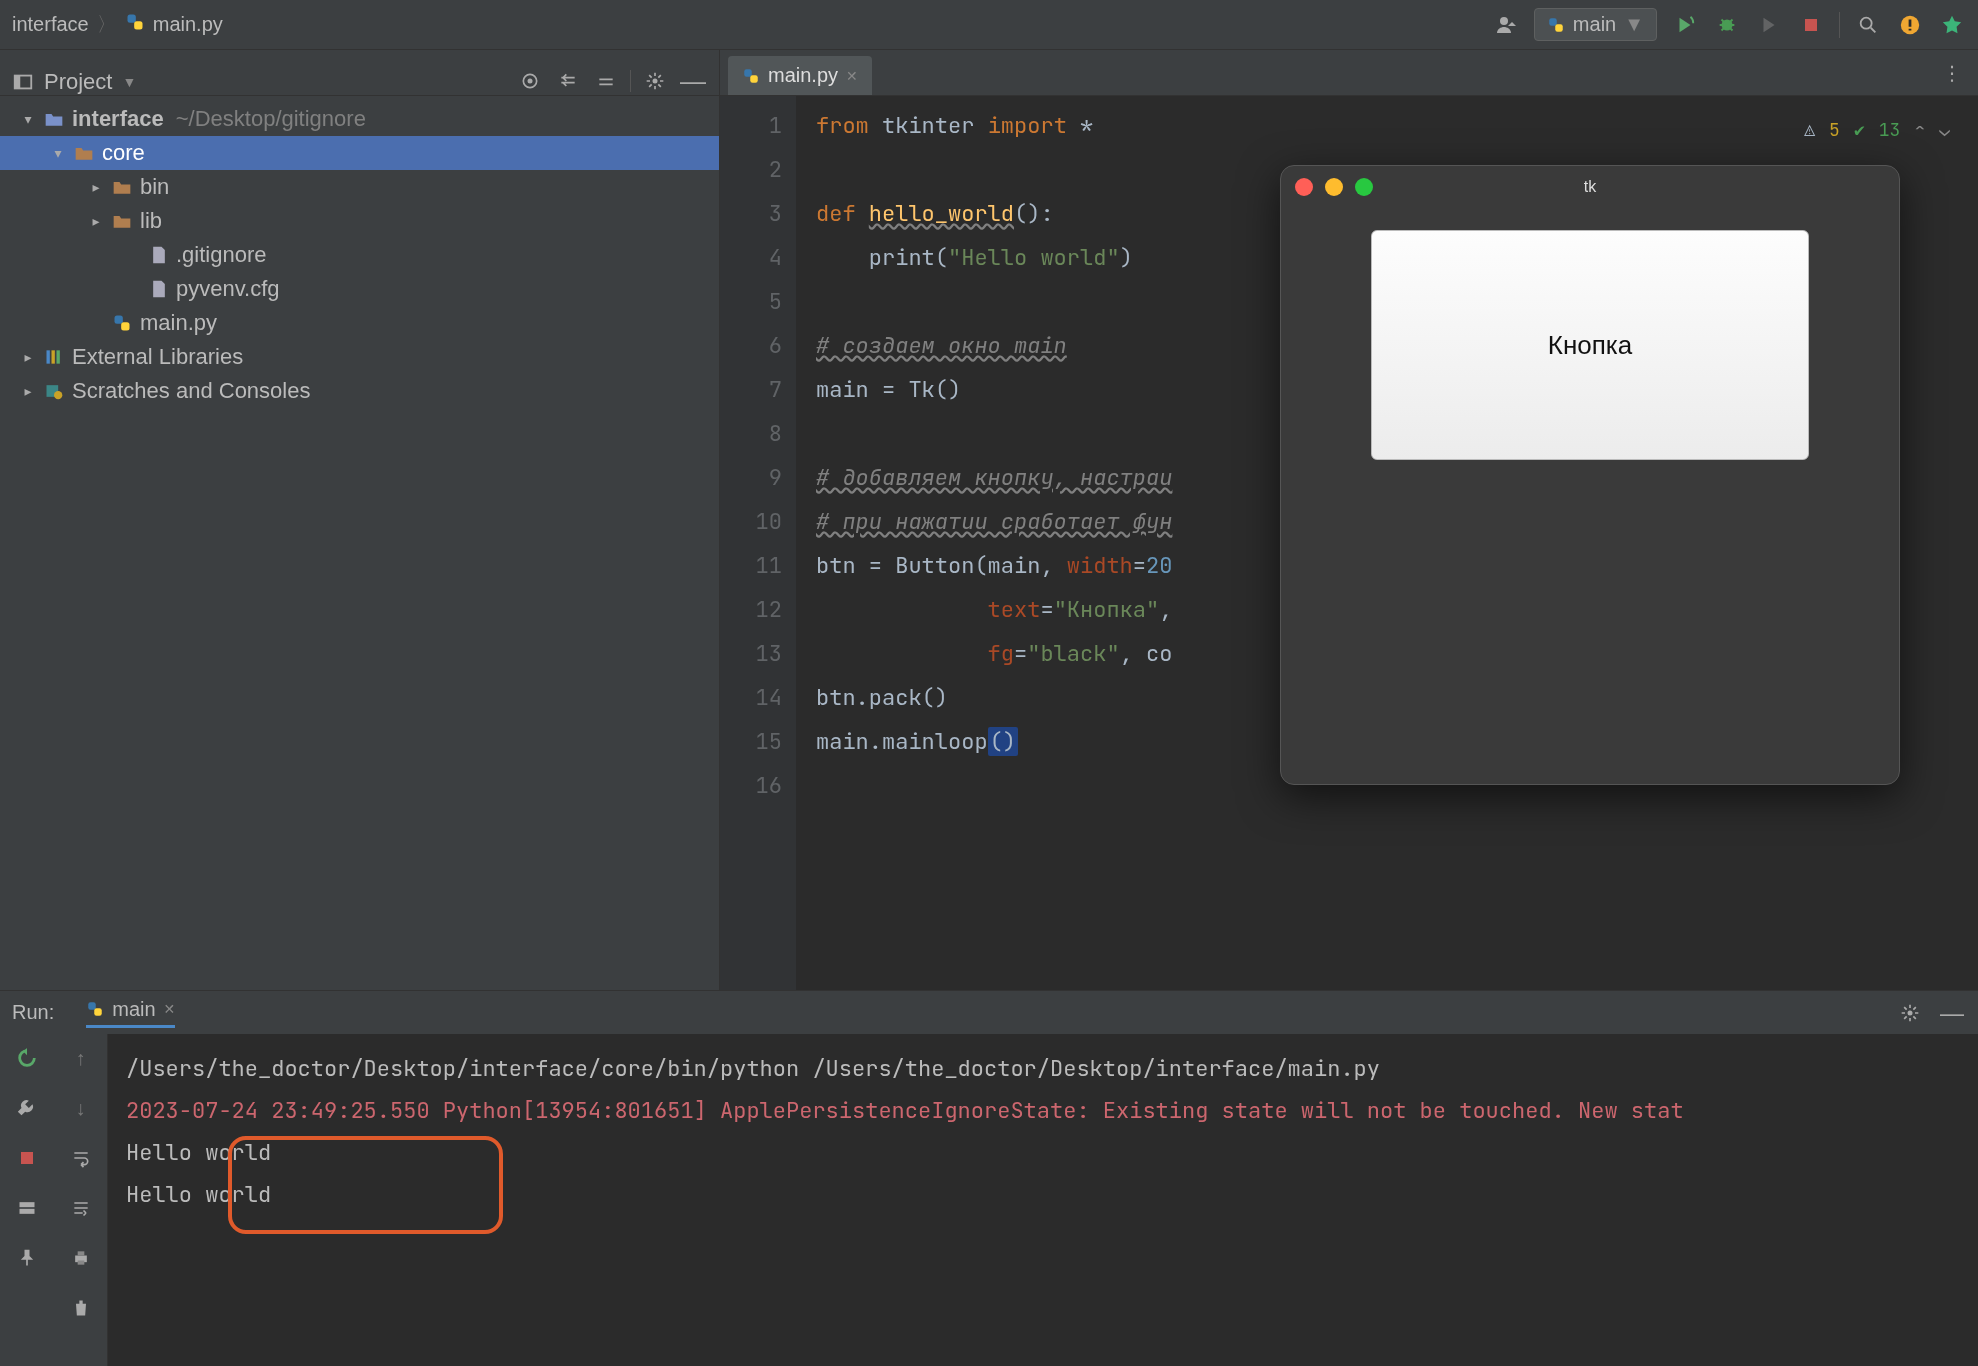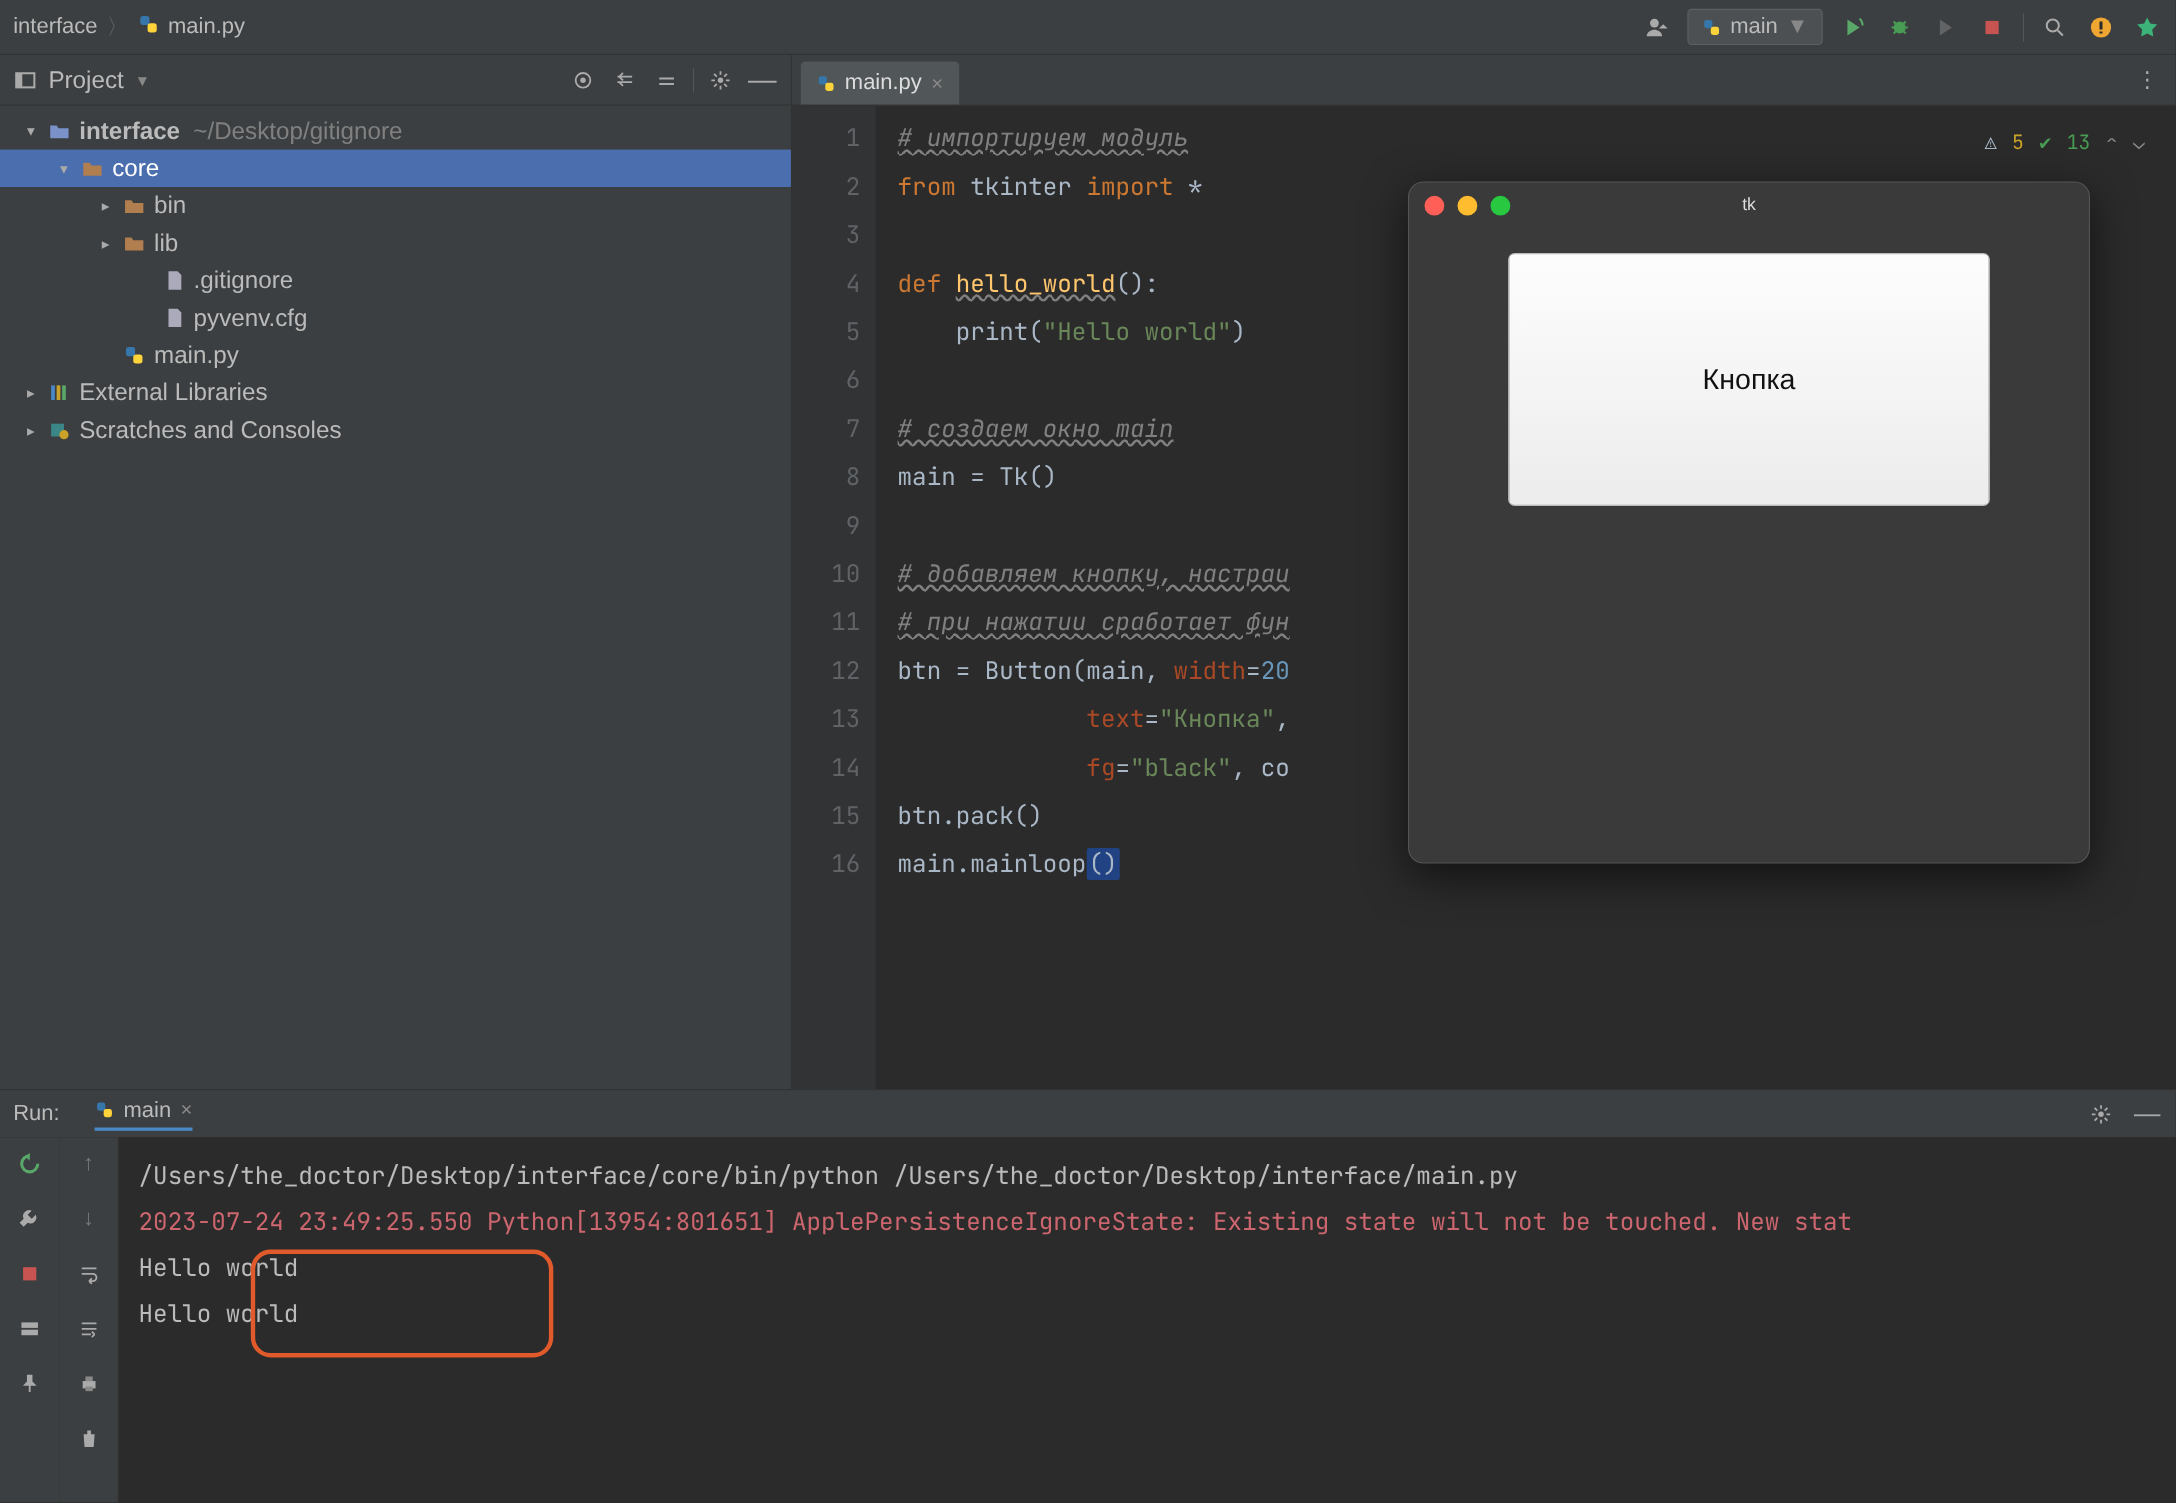--- a/index.html
+++ b/index.html
@@ -31,21 +31,21 @@
   padding: 4px 12px; display: flex; align-items: center; gap: 8px;
   cursor: pointer;
 }
 .icon-btn { cursor: pointer; display: flex; align-items: center; justify-content: center; width: 28px; height: 28px; }
 .main-area { display: flex; height: 940px; }
 .sidebar {
   width: 720px; background: #3c3f41; border-right: 1px solid #323232;
   display: flex; flex-direction: column;
 }
 .sidebar-header {
-  height: 46px; display: flex; align-items: center; padding: 0 12px;
+  height: 46px; display: flex; align-items: flex-end; padding: 0 12px;
   gap: 10px; border-bottom: 1px solid #323232; justify-content: space-between;
 }
 .sidebar-title-group { display: flex; align-items: center; gap: 10px; }
 .sidebar-tools { display: flex; align-items: center; gap: 10px; }
 .tree { padding-top: 6px; font-size: 22px; }
 .tree-row {
   display: flex; align-items: center; gap: 8px; padding: 4px 12px;
   cursor: pointer; white-space: nowrap;
 }
 .tree-row.selected { background: #4b6eaf; color: #fff; }
@@ -356,21 +356,20 @@
           <div>9</div>
         <div>10</div>
           <div>11</div>
           <div>12</div>
         <div>13</div>
           <div>14</div>
           <div>15</div>
         <div>16</div>
       </div>
       <div class="code">
-        <div class="code-line"><span class="c-com"># импортируем модуль</span></div>
         <div class="code-line"><span class="c-kw">from</span><span> tkinter </span><span class="c-kw">import</span><span> *</span></div>
         <div class="code-line">&nbsp;</div>
         <div class="code-line"><span class="c-kw">def </span><span class="c-fn">hello_world</span><span>():</span></div>
         <div class="code-line"><span>    print(</span><span class="c-str">"Hello world"</span><span>)</span></div>
         <div class="code-line">&nbsp;</div>
         <div class="code-line"><span class="c-com"># создаем окно main</span></div>
         <div class="code-line"><span>main = Tk()</span></div>
         <div class="code-line">&nbsp;</div>
         <div class="code-line"><span class="c-com"># добавляем кнопку, настраи</span></div>
         <div class="code-line"><span class="c-com"># при нажатии сработает фун</span></div>

